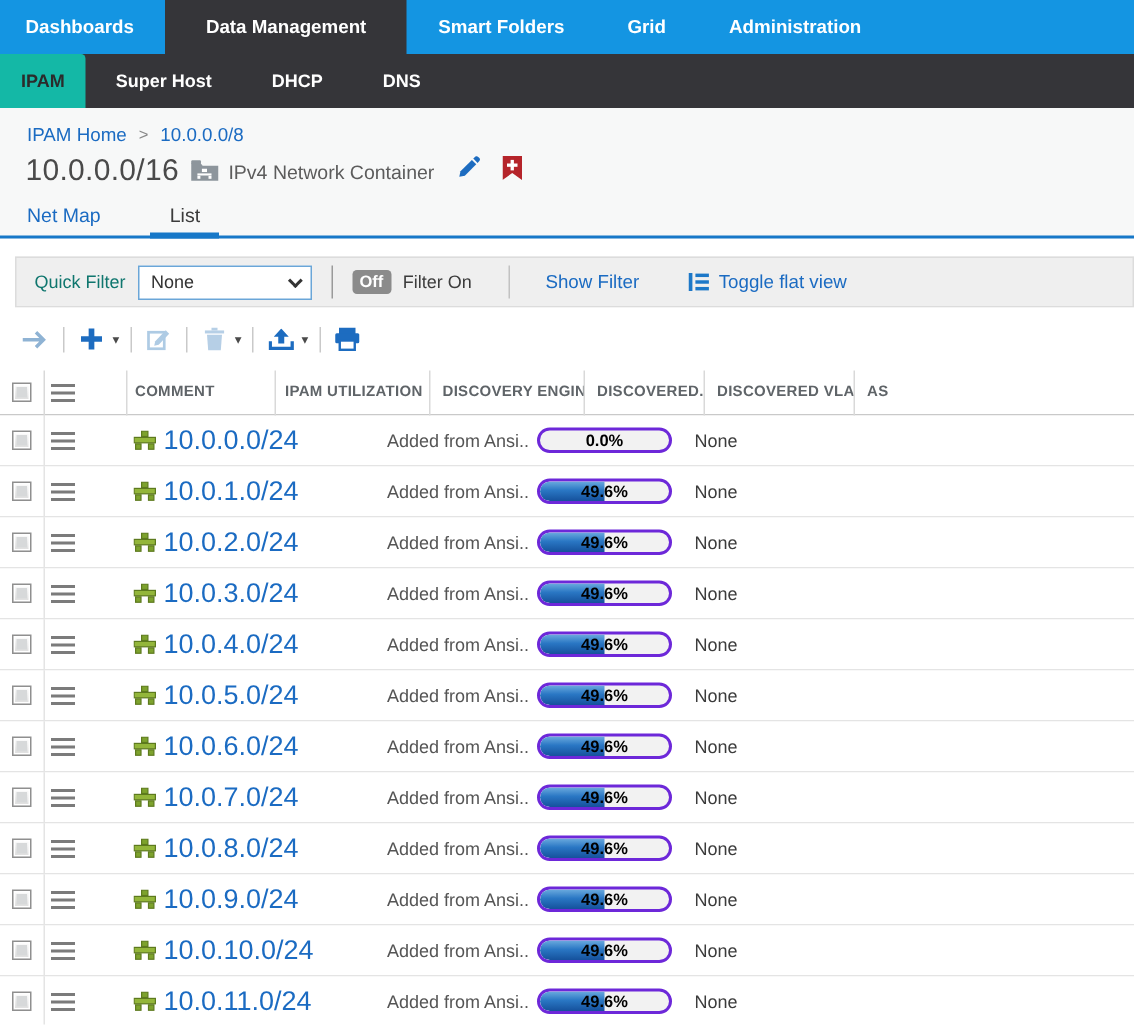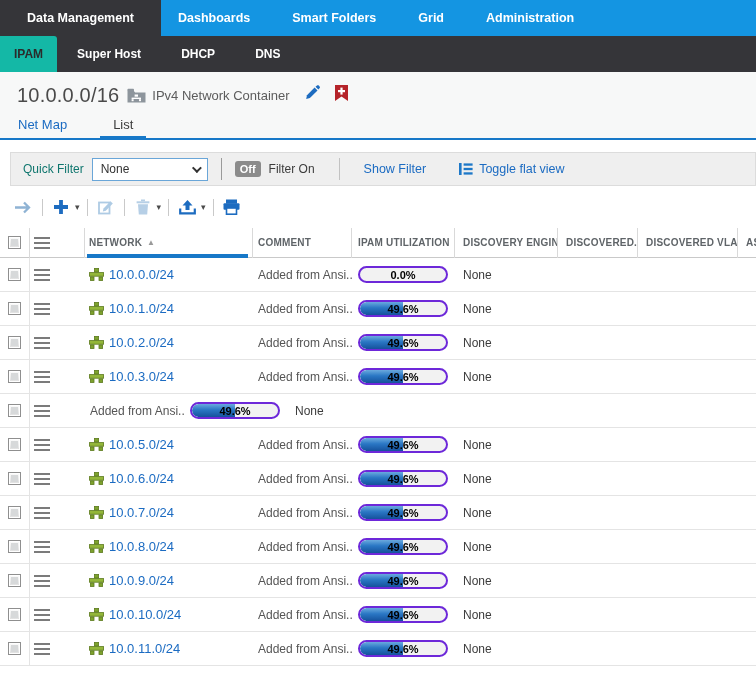--- a/index.html
+++ b/index.html
@@ -92,50 +92,55 @@
     bottom:0; height:4px; background:#1778c8; }
   .sort-ic { font-size:8px; color:#9a9a9a; margin-left:5px; }
 
   .checkbox { width:13px; height:13px; border:1px solid #8f8f8f;
     background:linear-gradient(180deg,#fdfdfd,#ddd); display:inline-block; cursor:pointer;
     box-shadow:inset 0 0 0 1px #fff; }
   .checkbox .inner { display:block; margin:2px; width:7px; height:7px; background:#d7d9da; }
   .hamburger { display:inline-flex; flex-direction:column; gap:3px; width:16px; cursor:pointer; }
   .hamburger i { display:block; height:2px; background:#7b7b7b; }
 
-  .net-link { color:#1b6bc2; font-size:13px; text-decoration:none; margin-left:5px; cursor:pointer; }
+  .net-link { color:#1b6bc2; font-size:18px; text-decoration:none; margin-left:5px; cursor:pointer; }
   .comment-txt { font-size:12px; color:#555; }
   .plain-txt { font-size:12px; color:#3c3c3c; }
 
   .pill { position:relative; width:90px; height:17px; background:#f2f2f2;
     border:2px solid #6d28d9; border-radius:9px; overflow:hidden; }
   .pill .fill { position:absolute; left:0; top:0; bottom:0; border-radius:9px 0 0 9px;
     background:linear-gradient(180deg,#6aaade 0%, #2a77c4 45%, #15519c 100%); }
   .pill .pct { position:absolute; left:0; right:0; top:0; bottom:0; display:flex;
     align-items:center; justify-content:center; font-size:11px; font-weight:bold; color:#000; }
 </style>
 </head>
 <body>
 
 <nav class="topnav">
+  <div class="nav-item first">Dashboards</div>
   <div class="nav-item active">Data Management</div>
-  <div class="nav-item first">Dashboards</div>
   <div class="nav-item">Smart Folders</div>
   <div class="nav-item">Grid</div>
   <div class="nav-item">Administration</div>
 </nav>
 
 <nav class="subnav">
   <div class="nav-item active">IPAM</div>
   <div class="nav-item">Super Host</div>
   <div class="nav-item">DHCP</div>
   <div class="nav-item">DNS</div>
 </nav>
 
 <div class="page-head">
+  <div class="breadcrumb">
+    <a>IPAM Home</a>
+    <span class="sep">&gt;</span>
+    <a>10.0.0.0/8</a>
+  </div>
   <div class="title-row">
     <h1>10.0.0.0/16</h1>
     <span class="obj-icon">
       <svg width="19" height="15" viewBox="0 0 19 15">
         <path d="M0.5 2.5 h6 l1.6 2 h10.4 v10 h-18 z" fill="#8d959c"></path>
         <rect x="0.5" y="0.8" width="6.5" height="2.5" rx="0.8" fill="#8d959c"></rect>
         <rect x="7.6" y="6.5" width="3.4" height="2.2" fill="#fff"></rect>
         <rect x="4.6" y="9.6" width="9.4" height="1.4" fill="#fff"></rect>
         <rect x="4.6" y="11.2" width="2" height="2" fill="#fff"></rect>
         <rect x="12" y="11.2" width="2" height="2" fill="#fff"></rect>
@@ -238,24 +243,20 @@
           <span class="inner"></span>
         </span>
       </div>
     <div class="cell c-menu">
         <span class="hamburger">
           <i></i>
           <i></i>
           <i></i>
         </span>
       </div>
-    <div class="cell c-network">
-      <span>NETWORK</span>
-      <span class="sort-ic">▲</span>
-    </div>
     <div class="cell c-comment">COMMENT</div>
     <div class="cell c-util">IPAM UTILIZATION</div>
     <div class="cell c-engine">DISCOVERY ENGINE</div>
     <div class="cell c-disc">DISCOVERED...</div>
     <div class="cell c-vlan">DISCOVERED VLA...</div>
     <div class="cell c-as">AS</div>
   </div>
   <div>
   <div class="g-row body-row">
     <div class="cell c-check">
@@ -411,20 +412,31 @@
             <span class="inner"></span>
           </span>
         </div>
     <div class="cell c-menu">
           <span class="hamburger">
             <i></i>
             <i></i>
             <i></i>
           </span>
         </div>
+    <div class="cell c-network">
+      <span style="display:inline-flex;">
+        <svg width="15" height="13" viewBox="0 0 15 13">
+          <rect x="5.4" y="0.4" width="4.2" height="3.6" fill="#7da22d" stroke="#5d7a1e" stroke-width="0.8"></rect>
+          <rect x="0.4" y="4.6" width="14.2" height="3.6" fill="#93b63a" stroke="#5d7a1e" stroke-width="0.8"></rect>
+          <rect x="1.4" y="8.9" width="3.6" height="3.6" fill="#7da22d" stroke="#5d7a1e" stroke-width="0.8"></rect>
+          <rect x="10" y="8.9" width="3.6" height="3.6" fill="#7da22d" stroke="#5d7a1e" stroke-width="0.8"></rect>
+        </svg>
+      </span>
+      <a class="net-link">10.0.4.0/24</a>
+    </div>
     <div class="cell c-comment comment-txt">Added from Ansi...</div>
     <div class="cell c-util">
       <div class="pill">
         <div class="fill" style="width: 49.6%;"></div>
         <span class="pct">49.6%</span>
       </div>
     </div>
     <div class="cell c-engine plain-txt">None</div>
     <div class="cell c-disc"></div>
     <div class="cell c-vlan"></div>

